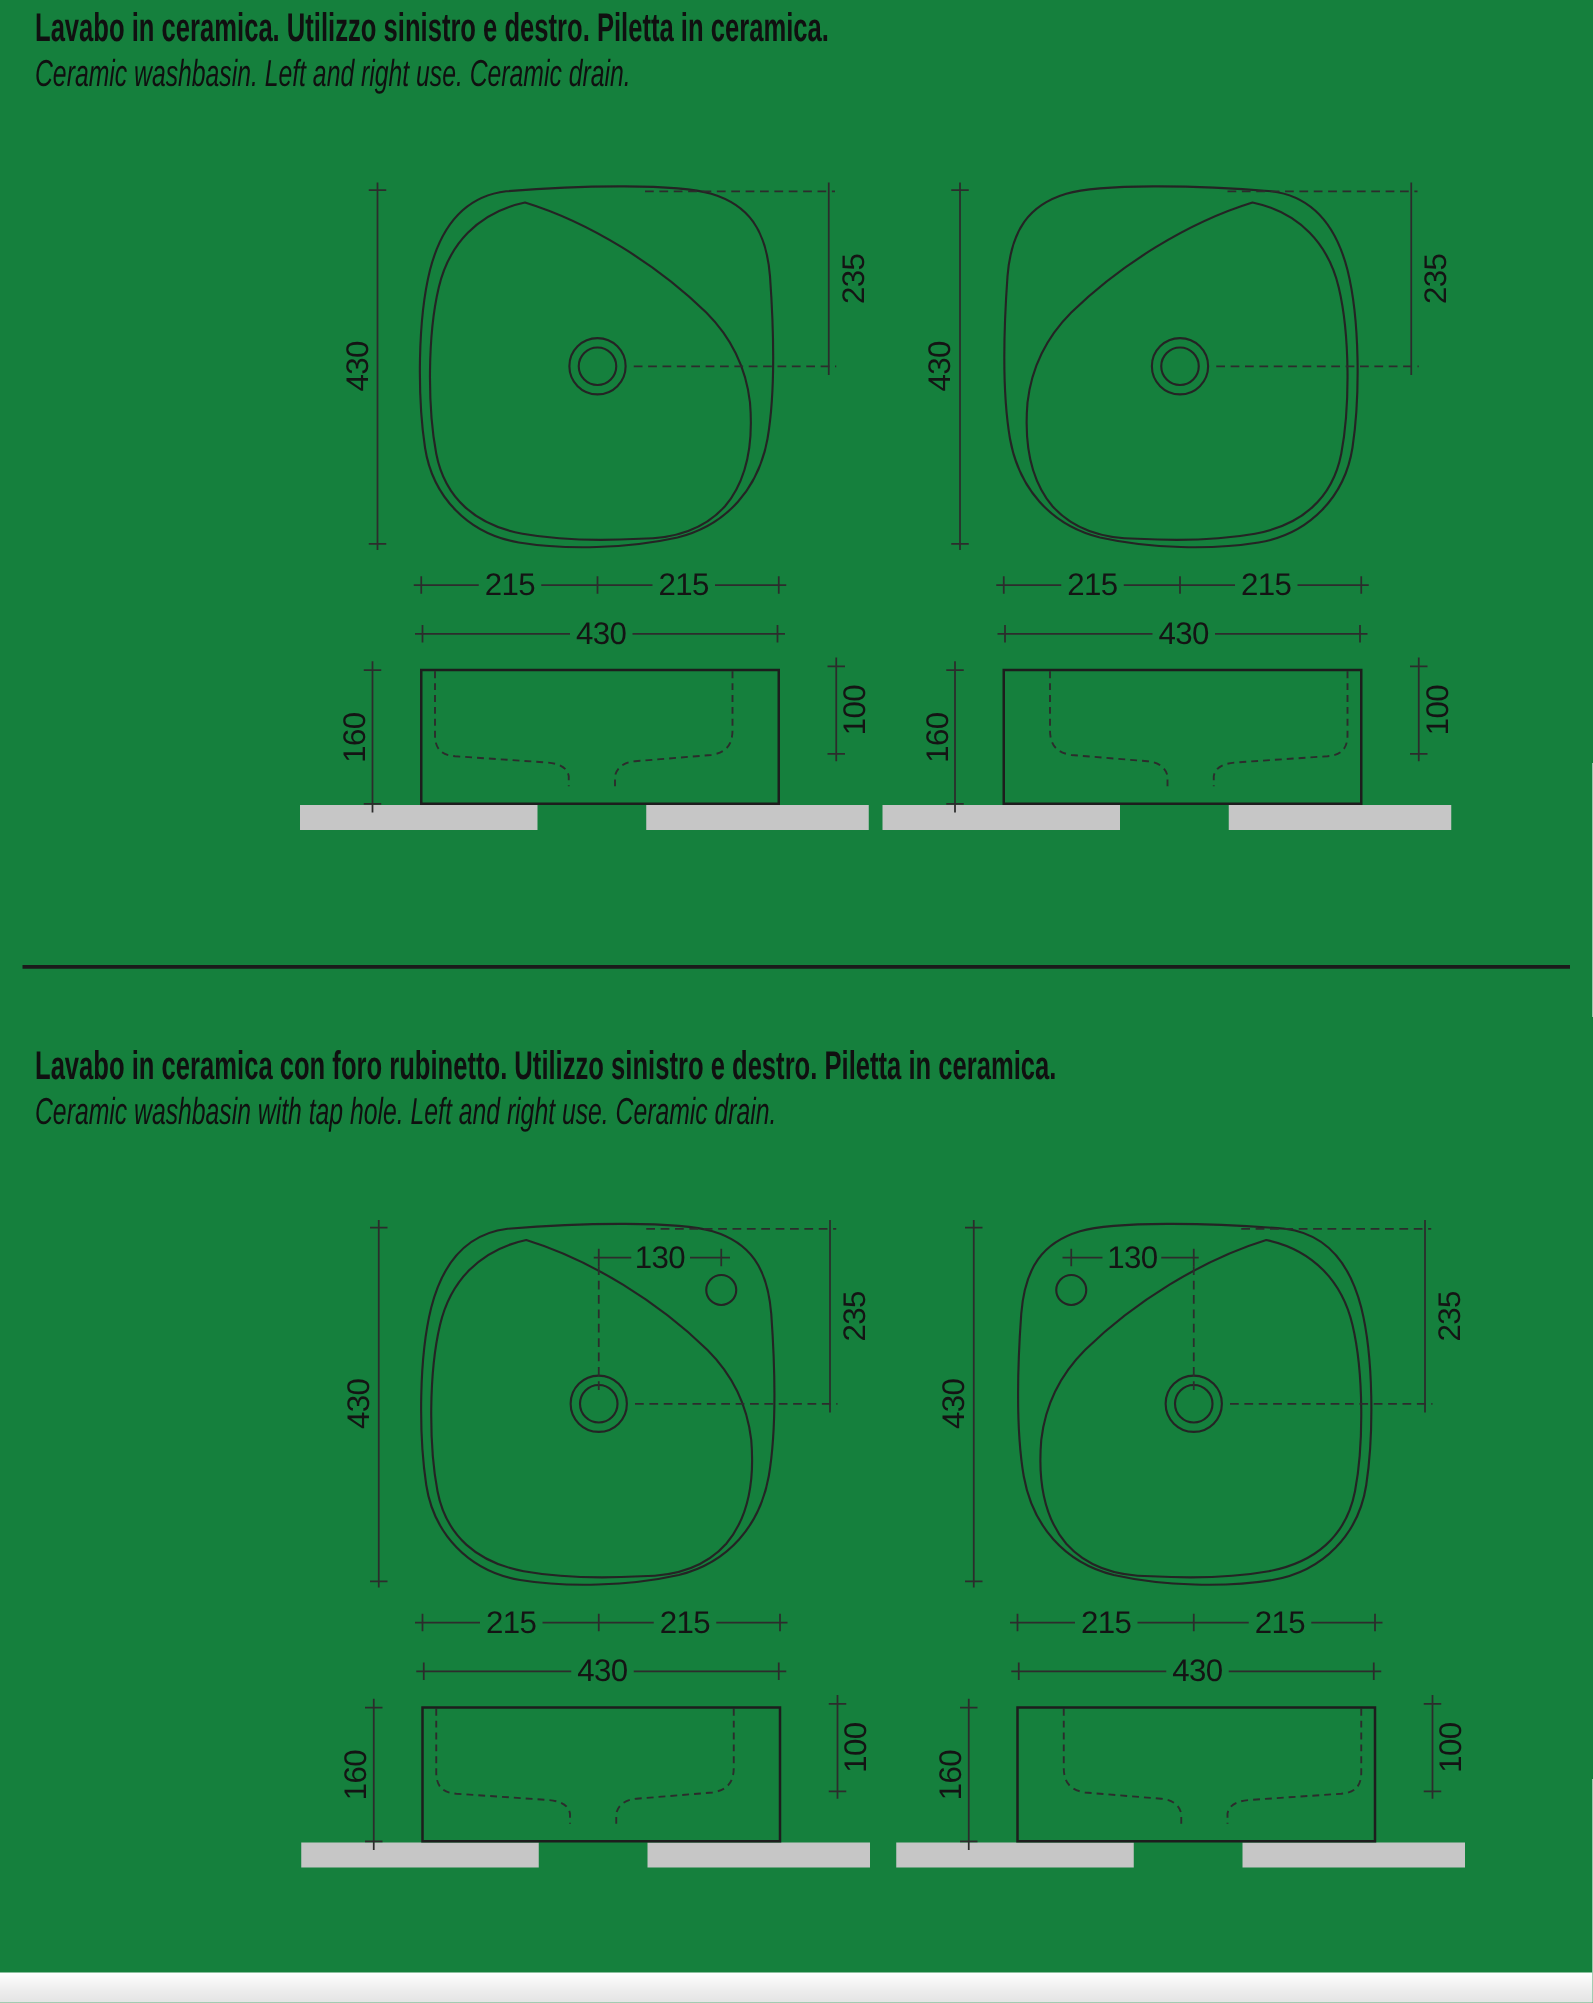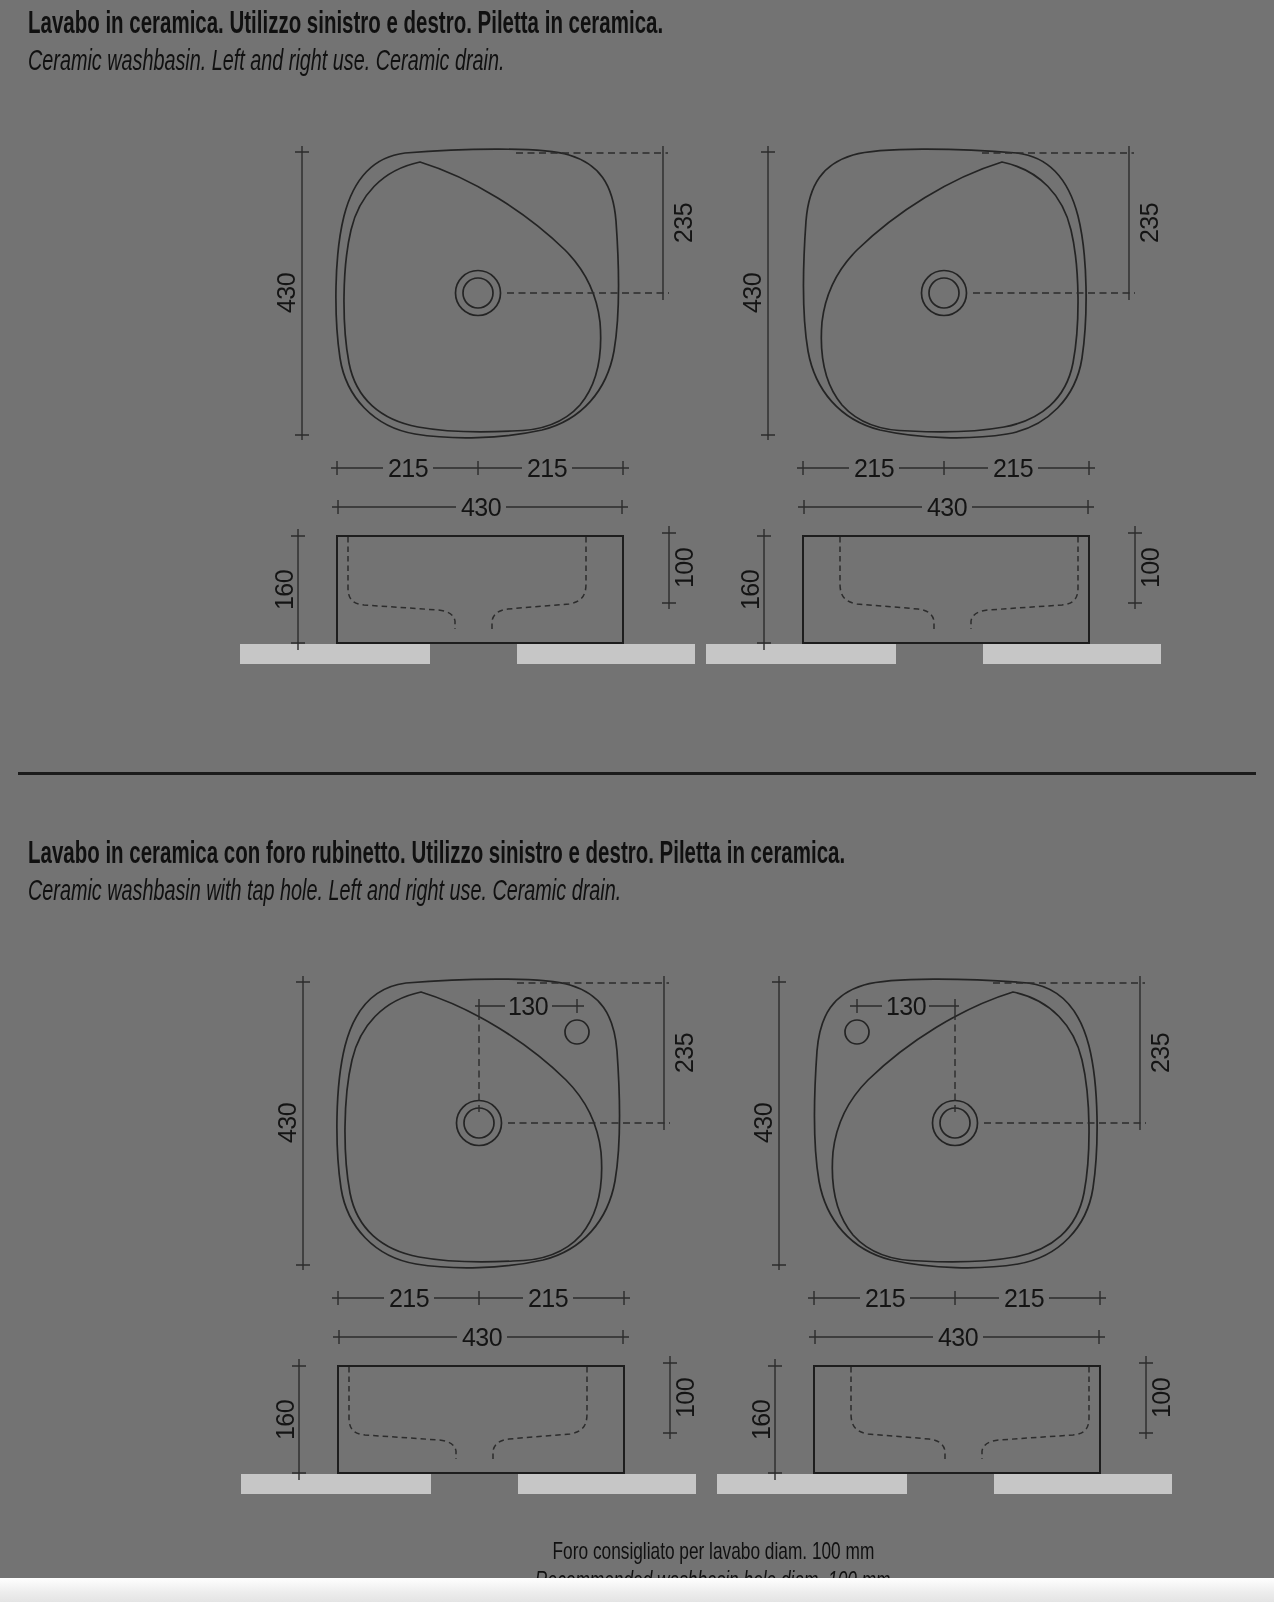--- a/index.html
+++ b/index.html
@@ -1,17 +1,17 @@
 <!DOCTYPE html>
 <html><head>
 <meta charset="utf-8">
 <style>
   html,body { margin:0; padding:0; background:#ffffff; }
   .page {
-    position:relative; width:1274px; height:1602px; background:#737373;
+    position:relative; width:1274px; height:1602px; background:#15803d;
     font-family:"Liberation Sans", sans-serif; overflow:hidden;
   }
   .title-bold {
     position:absolute; left:28px; font-weight:bold; font-size:32px; line-height:34px;
     color:#101010; white-space:nowrap; transform:scaleX(0.64); transform-origin:left top;
   }
   .title-italic {
     position:absolute; left:28px; font-style:italic; font-size:30px; line-height:32px;
     color:#101010; white-space:nowrap; transform:scaleX(0.66); transform-origin:left top;
   }
@@ -150,19 +150,15 @@
     <text class="dim" transform="translate(36 155) rotate(-90)">430</text>
     <text class="dim" transform="translate(433 85) rotate(-90)">235</text>
     <text class="dim" x="179" y="38">130</text>
     <text class="dim" x="158" y="330">215</text>
     <text class="dim" x="297" y="330">215</text>
     <text class="dim" x="231" y="369">430</text>
     <text class="dim" transform="translate(34 452) rotate(-90)">160</text>
     <text class="dim" transform="translate(434 430) rotate(-90)">100</text>
   </svg>
 
-  <div class="note" style="left:413px;top:1536px">
-    <span class="cond">Foro consigliato per lavabo diam. 100 mm</span><br>
-    <span class="cond it">Recommended washbasin hole diam. 100 mm</span>
-  </div>
 
   <div class="bottom-strip"></div>
 </div>
 
 </body></html>

